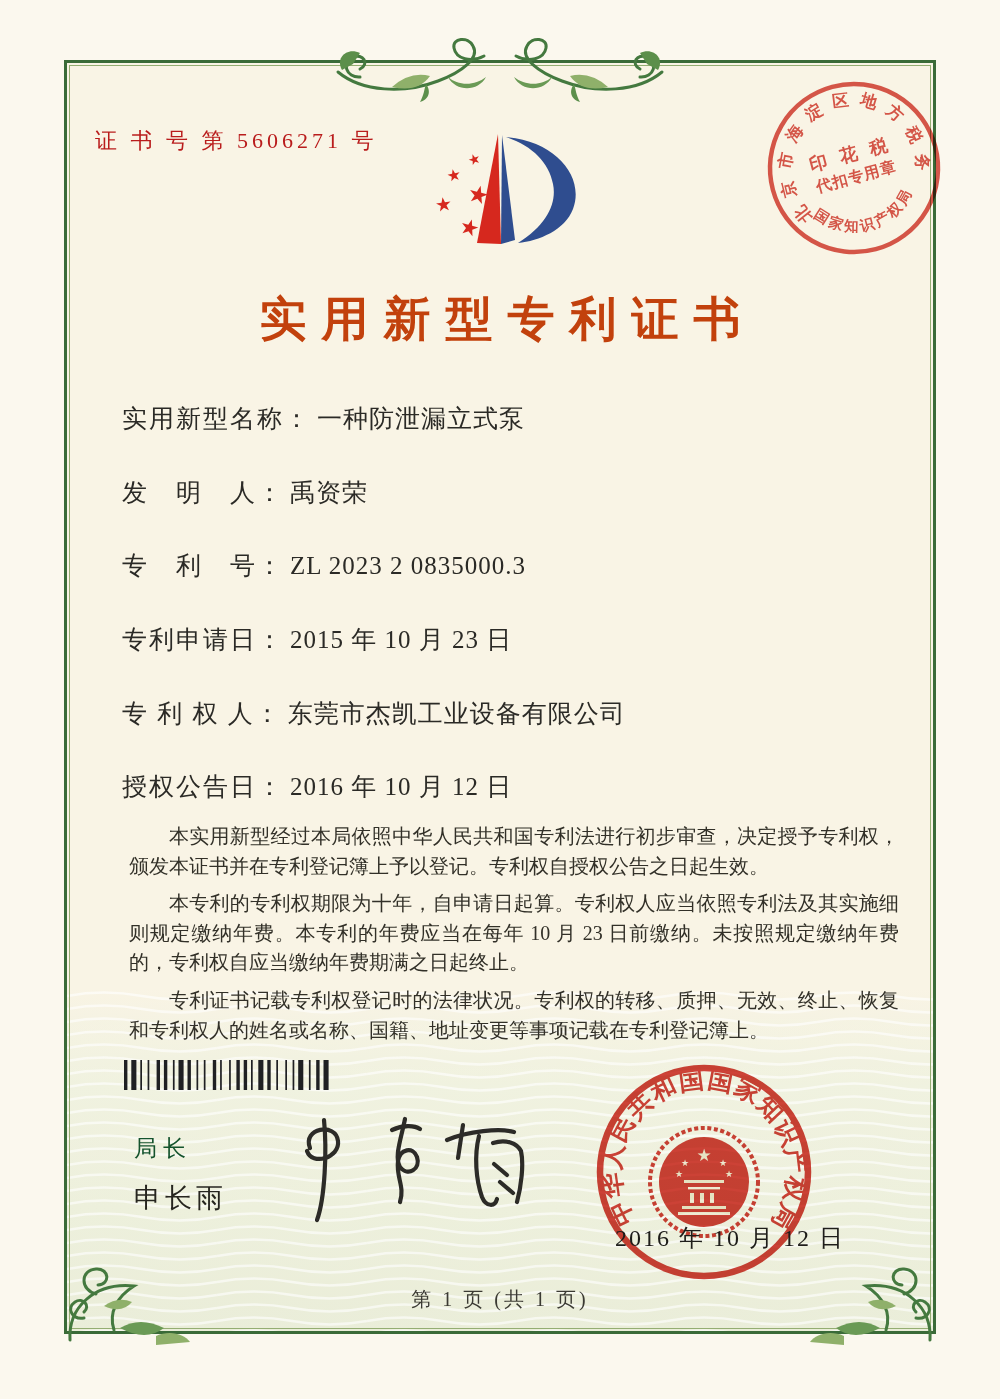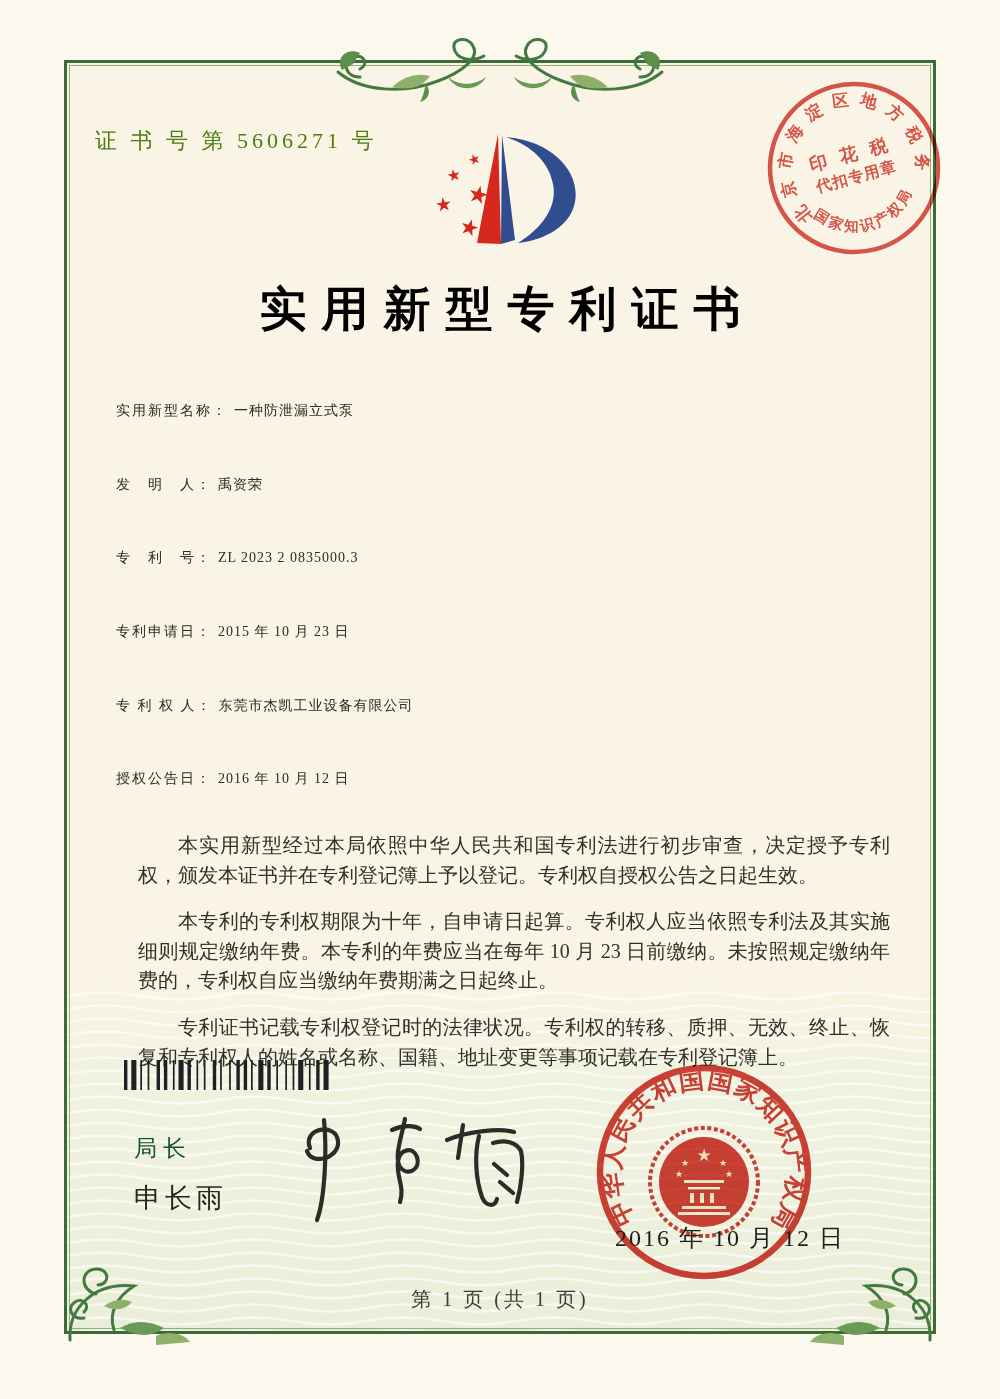--- a/index.html
+++ b/index.html
@@ -7,31 +7,31 @@
     width:1000px;height:1399px;position:relative;overflow:hidden;
     background:#fbf8ee;
     font-family:"Liberation Serif","DejaVu Serif",serif;
   }
   .abs{position:absolute}
   .paper-inner{left:64px;top:60px;width:872px;height:1274px;background:#f9f4e5;z-index:0}
   .guilloche{left:67px;top:988px;width:866px;height:343px;z-index:1}
   .frame{left:64px;top:60px;width:866px;height:1268px;border:3px solid #3a6b38;z-index:4;pointer-events:none}
   .frame-inner{position:absolute;inset:2px;border:1px solid #94ad72}
   .ornament{z-index:6}
-  .cert-number{left:95px;top:126px;font-size:22px;letter-spacing:4px;color:#4d7c0f;z-index:10}
+  .cert-number{left:95px;top:126px;font-size:22px;letter-spacing:4px;color:#b91c1c;z-index:10}
   .logo{left:402px;top:128px;width:204px;height:128px;z-index:10}
-  .title{left:0;top:278px;width:100%;text-align:center;font-size:47px;font-weight:bold;
-         letter-spacing:15px;text-indent:15px;color:#000000;z-index:10}
-  .field{left:116px;font-size:14px;color:#2b2a26;letter-spacing:1px;z-index:10;white-space:nowrap}
+  .title{left:0;top:288px;width:100%;text-align:center;font-size:47px;font-weight:bold;
+         letter-spacing:15px;text-indent:15px;color:#c2410c;z-index:10}
+  .field{left:122px;font-size:25px;color:#2b2a26;letter-spacing:1px;z-index:10;white-space:nowrap}
   .field .lab{letter-spacing:2px}
   .field .val{margin-left:6px}
   .f0{top:402px}.f1{top:476px}.f2{top:549px}.f3{top:623px}.f4{top:697px}.f5{top:770px}
   .body-text{left:121px;top:814px;width:786px;font-size:20px;line-height:29.6px;
              color:#323028;text-align:justify;z-index:10}
-  .body-text p{margin:17px;text-indent:2em}
+  .body-text p{margin:8px;text-indent:2em}
   .barcode{left:124px;top:1060px;width:290px;height:30px;z-index:10}
   .signer-title{left:134px;top:1133px;font-size:23px;letter-spacing:6px;color:#14532d;z-index:10}
   .signer-name{left:134px;top:1180px;font-size:27px;letter-spacing:4px;color:#26251f;z-index:10}
   .signature{left:272px;top:1112px;width:266px;height:122px;z-index:11}
   .seal{left:592px;top:1060px;width:224px;height:224px;z-index:15;mix-blend-mode:multiply;opacity:.94}
   .seal-date{left:615px;top:1222px;font-size:24px;letter-spacing:2px;color:#1e1d1a;z-index:20;white-space:nowrap}
   .tax-stamp{left:762px;top:76px;width:184px;height:184px;z-index:15;mix-blend-mode:multiply;opacity:.9}
   .footer{left:0;top:1286px;width:100%;text-align:center;font-size:20px;letter-spacing:3px;color:#3b3a33;z-index:10}
   .stamp-txt{font-family:"Liberation Sans","DejaVu Sans",sans-serif;font-weight:bold}
 </style>

